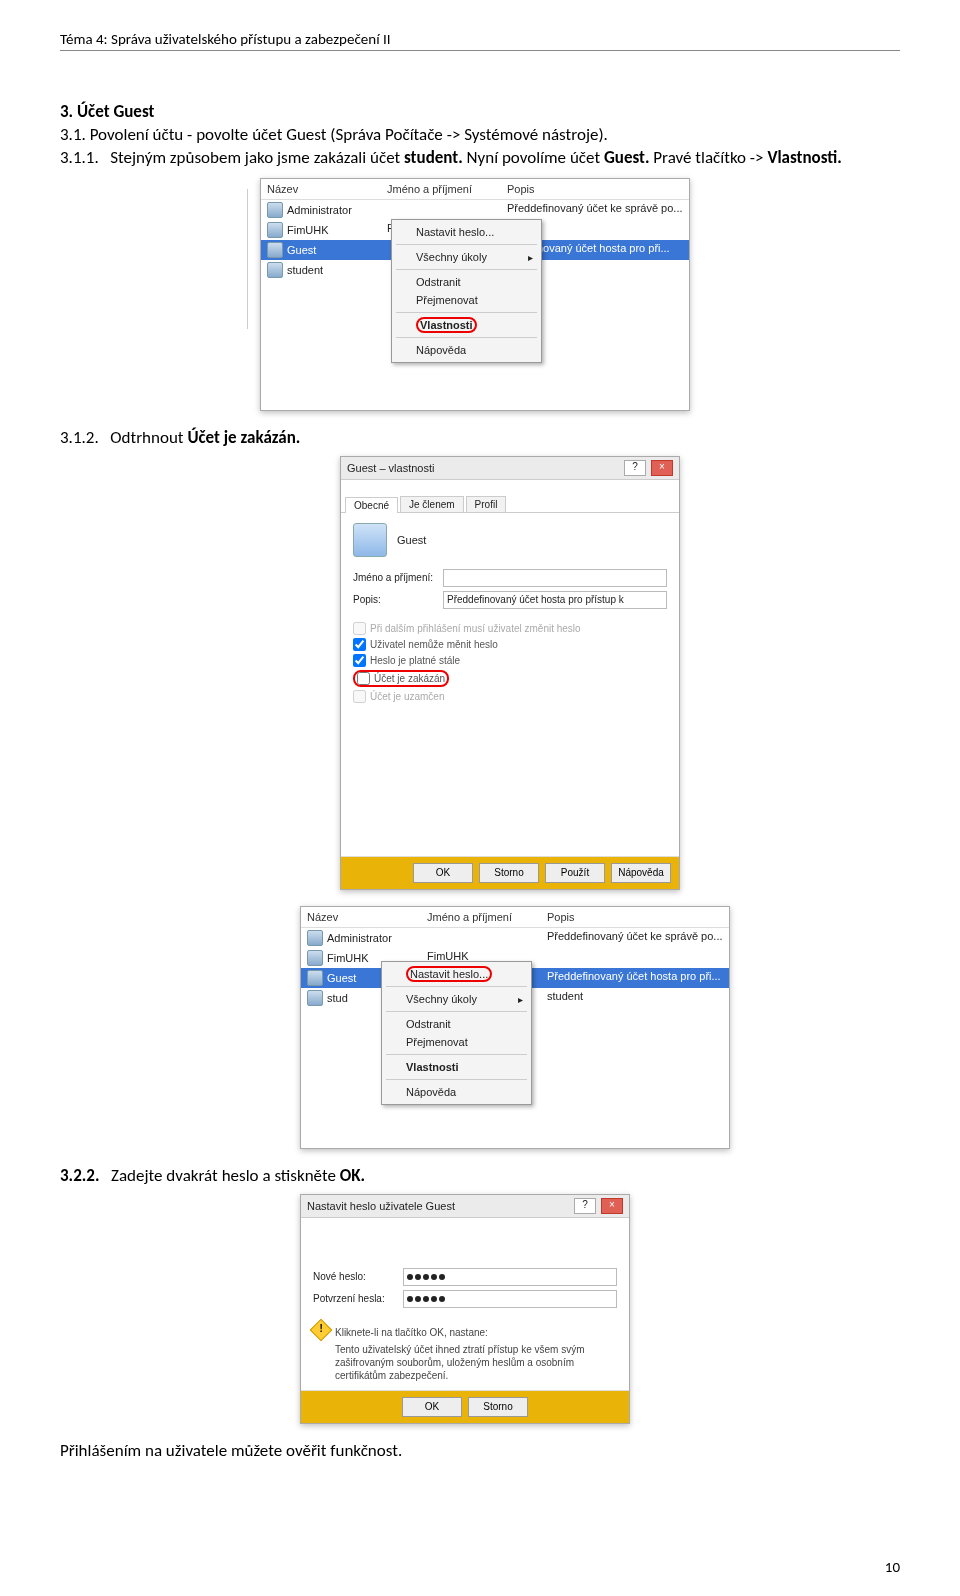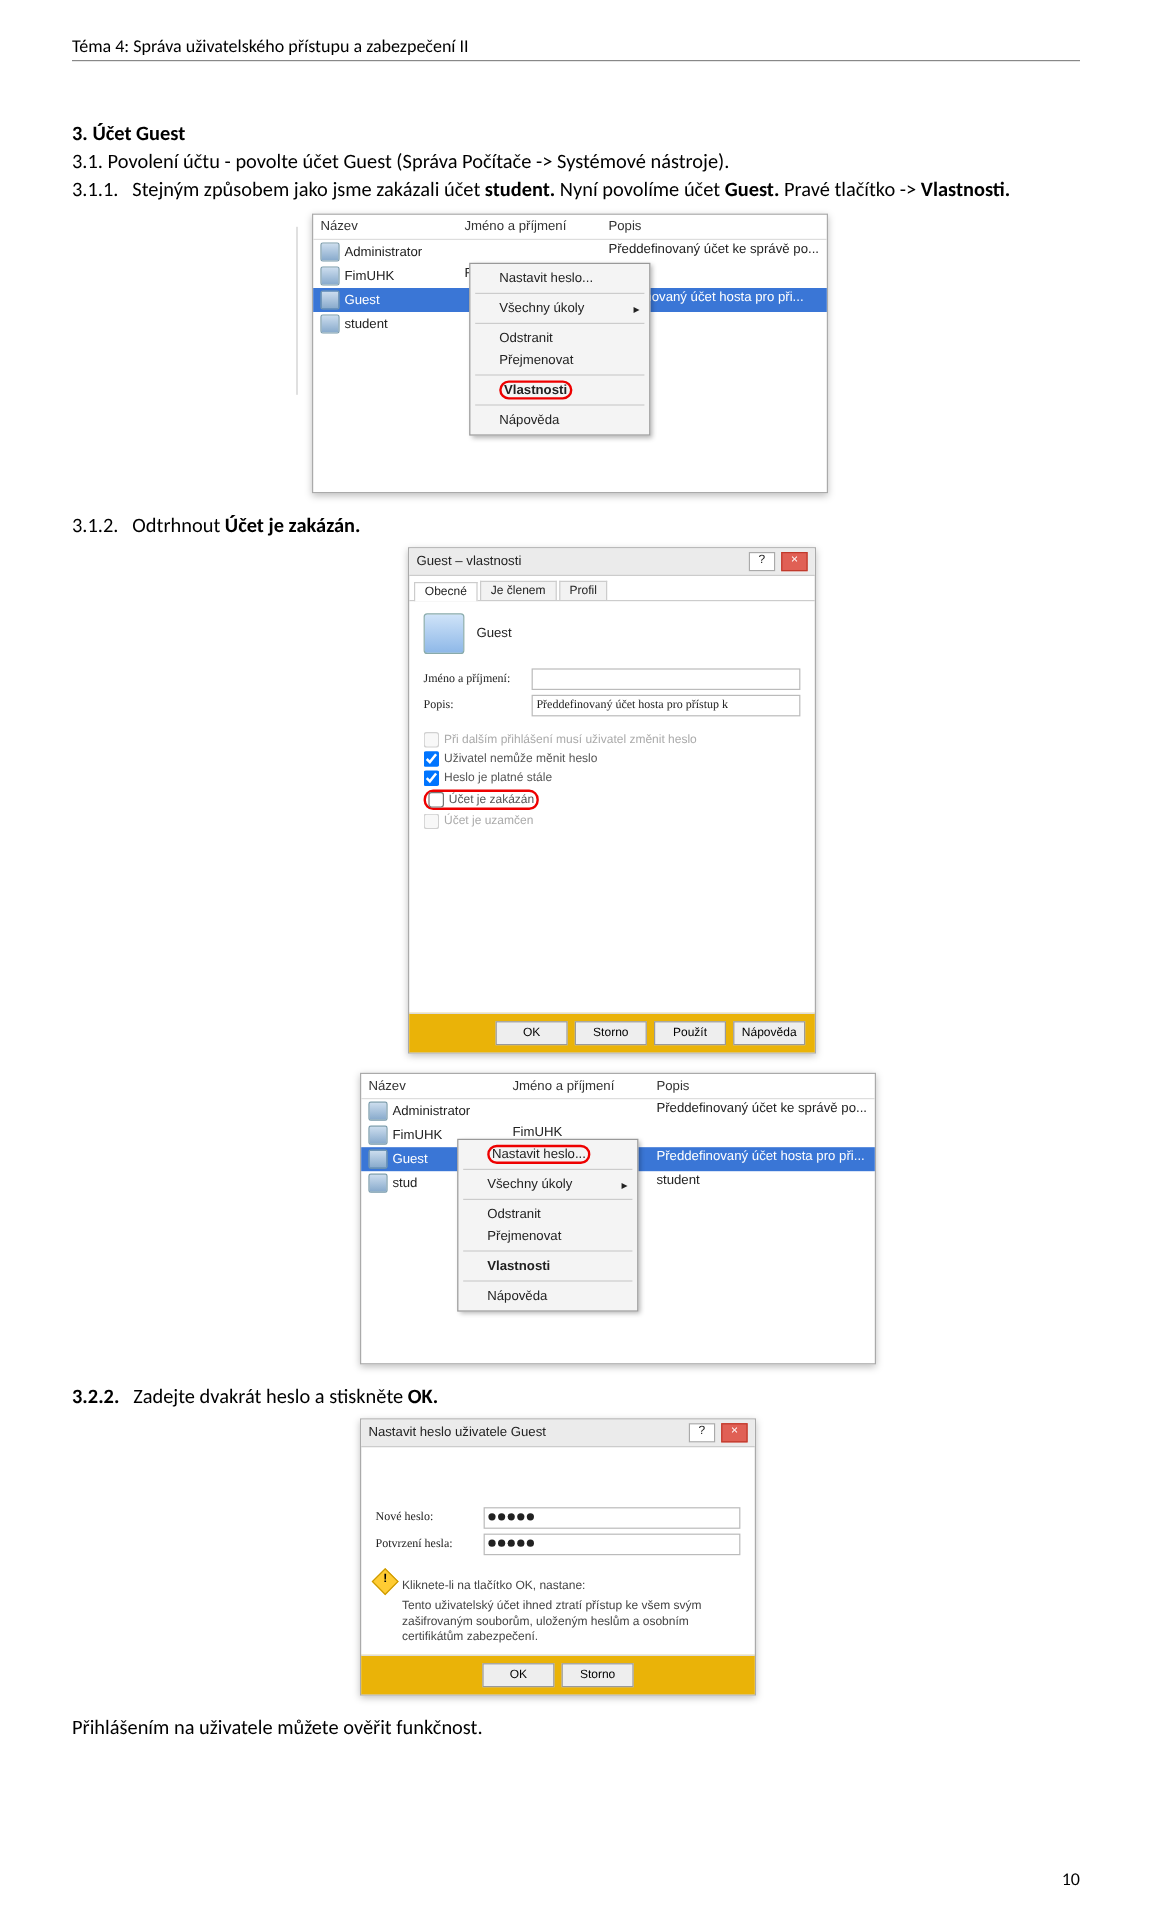--- a/index.html
+++ b/index.html
@@ -66,26 +66,26 @@
   .cmenu .mi.bold { font-weight: bold; }
   .hl-red { border: 2px solid #e00; border-radius: 8px; padding:0 2px; }
   .side-shade { position:absolute; left:-14px; top:10px; width:10px; height:140px; border-left:1px solid #ccc; }
 
   
   .shot2 { margin: 6px 0 16px 280px; width: 340px; }
   .titlebar { display:flex; align-items:center; justify-content:space-between; padding:3px 6px; background:#ebebeb; border-bottom:1px solid #ccc; }
   .titlebar .btns span { display:inline-block; width:20px; height:14px; border:1px solid #aaa; margin-left:2px; background:#fff; font-size:10px; text-align:center; line-height:12px; }
   .titlebar .btns span:last-child { background:#e06055; border-color:#c0392b; color:#fff; }
   .tabs { display:flex; border-bottom:1px solid #ccc; padding: 4px 4px 0 4px; }
-  .tabs span { display:inline-block; padding: 2px 8px; border:1px solid #ccc; border-bottom: none; background:#f2f2f2; margin-right:2px; font-size:10px; }
+  .tabs span { display:inline-block; padding: 2px 8px; border:1px solid #ccc; border-bottom: none; background:#f2f2f2; margin-right:2px; font-size:10px;margin-top:12px; }
   .tabs span.active { background:#fff; position:relative; top:1px; }
   .dlgbody { padding: 10px 12px; }
   .userhdr { display:flex; align-items:center; gap:10px; margin-bottom:12px; }
   .usericon { width:32px; height:32px; background:linear-gradient(#cfe3f8,#8eb8e8); border:1px solid #8aa; border-radius:3px; }
-  .fld { display:flex; align-items:center; margin: 4px 0; font-family: Liberation Serif, serif; }
+  .fld { display:flex; align-items:center; margin: 4px 0; }
   .fld label { width: 90px; font-size:10px; }
   .fld .tb { flex:1; height:16px; border:1px solid #bbb; background:#fff; padding:0 3px; font-size:10px; line-height:16px; }
   .cbx { margin: 3px 0; font-size:10px; color:#555; display:flex; align-items:center; gap:4px; }
   .cbx input { margin:0; }
   .cbx.disabled { color:#aaa; }
   .dlgbtns { display:flex; justify-content:flex-end; gap:6px; padding:6px 8px; border-top:1px solid #ddd; background:#eab308; }
   .dlgbtns button { width:60px; height:20px; font-size:10px; border:1px solid #999; background:#eee; }
   .blank-area { height:140px; }
 
   

